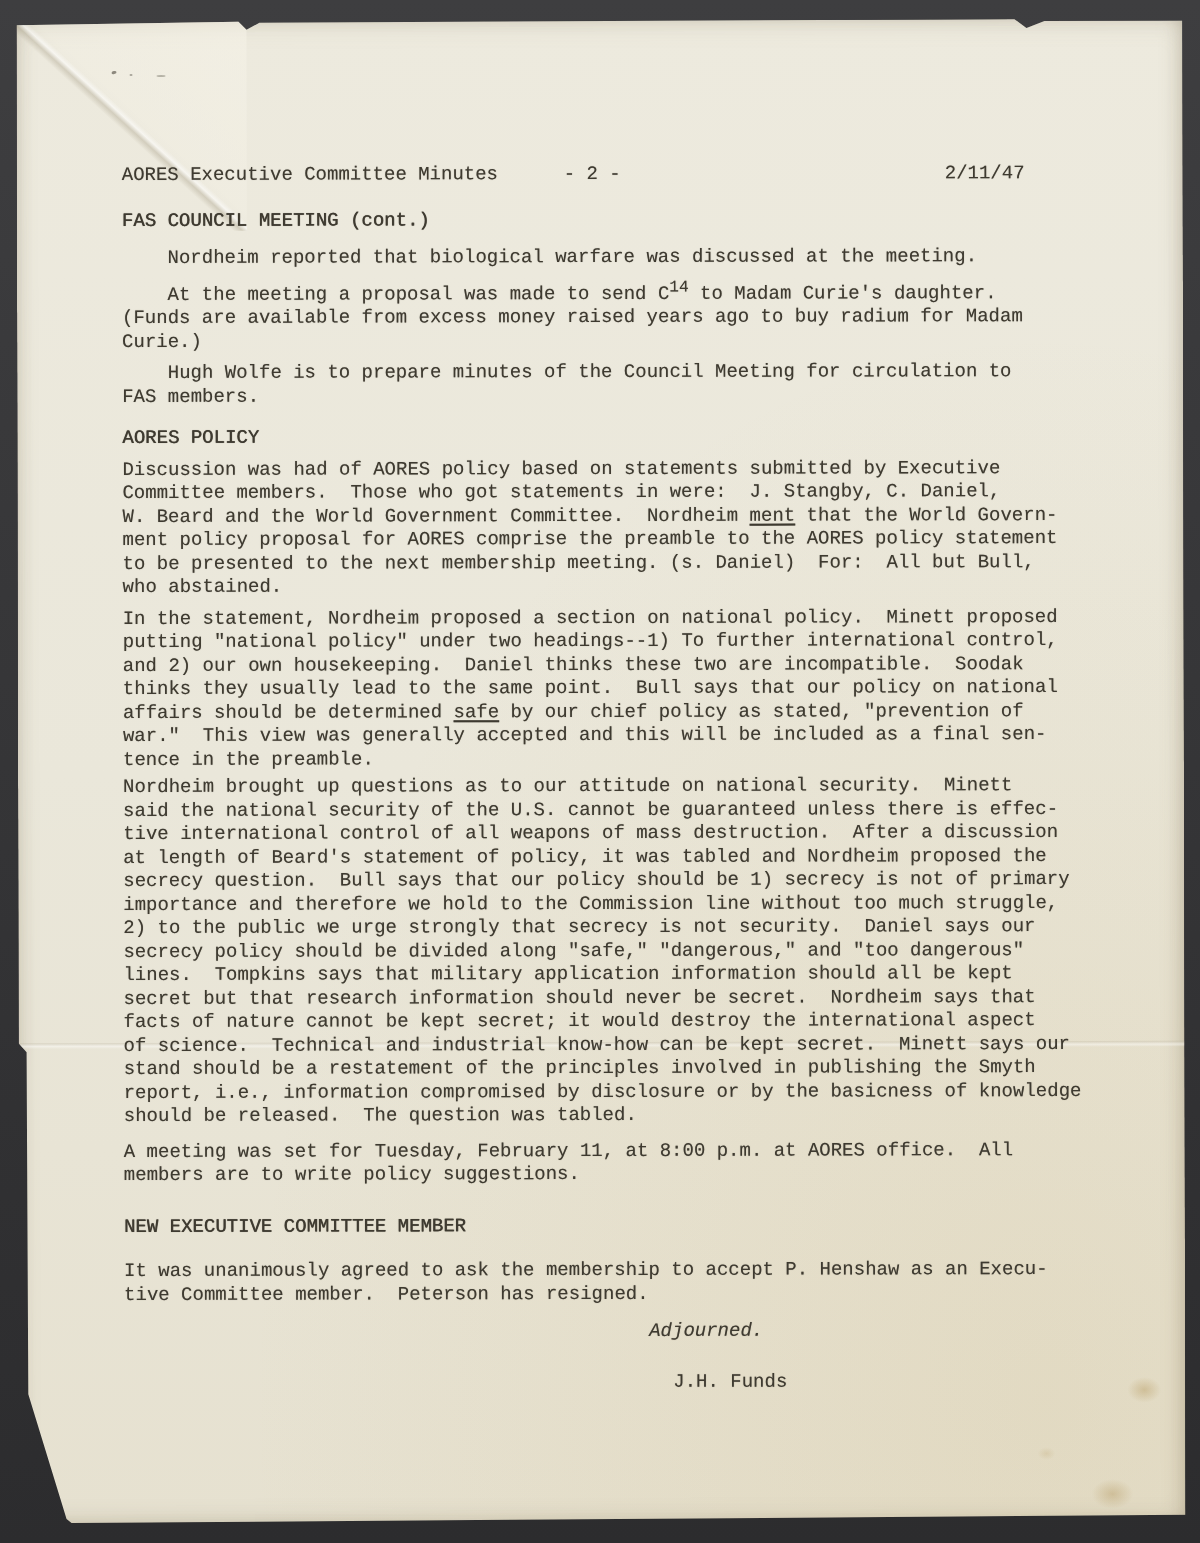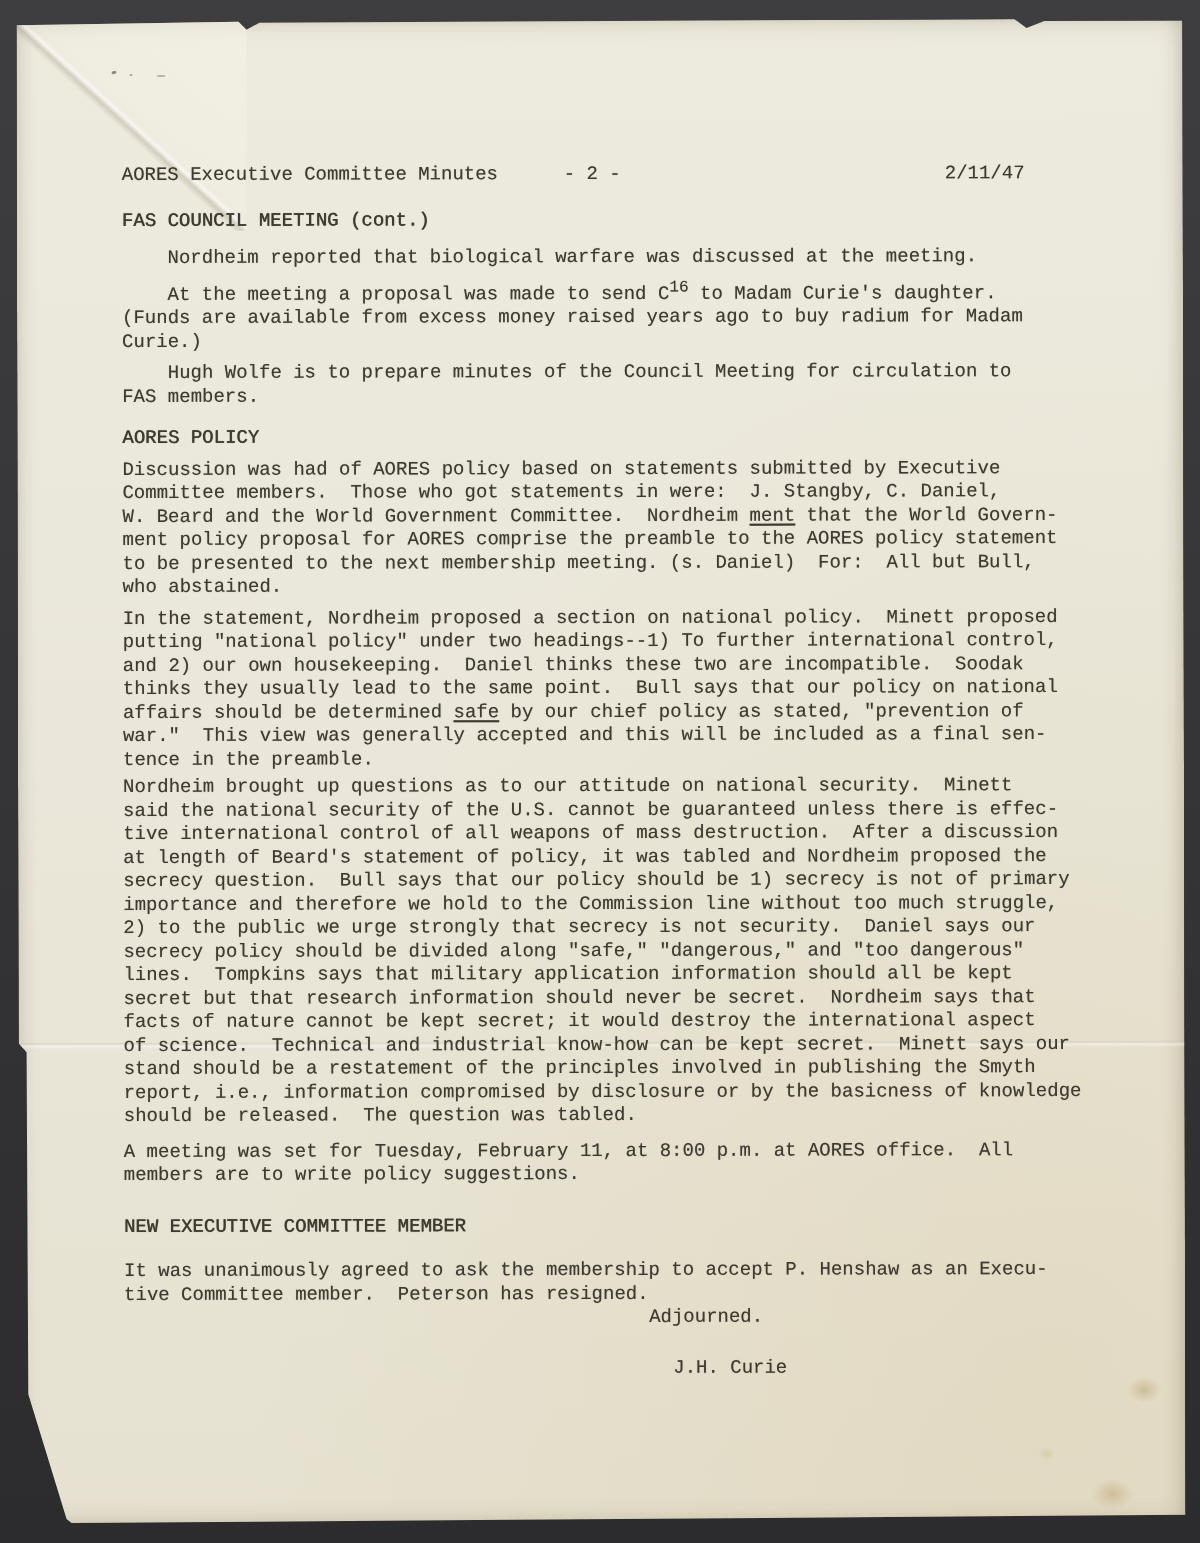--- a/index.html
+++ b/index.html
@@ -99,21 +99,21 @@
   .para-biological  { margin-top: 14px; }
   .para-c14         { margin-top: 13px; }
   .para-minutes     { margin-top: 8px; }
   .heading-policy   { margin-top: 18px; }
   .para-discussion  { margin-top: 8px; }
   .para-statement   { margin-top: 8px; }
   .para-security    { margin-top: 4px; }
   .para-meeting     { margin-top: 12px; }
   .heading-member   { margin-top: 28px; }
   .para-member      { margin-top: 21px; }
-  .closing-adjourned { margin-left: 525px; white-space: pre; }
+  .closing-adjourned { margin-top: 14px; margin-left: 525px; white-space: pre; font-style: italic; }
   .closing-signature { margin-top: 27px; margin-left: 549px; white-space: pre; }
   .content u {
     text-decoration: underline;
     text-underline-offset: 3px;
     text-decoration-thickness: 1.5px;
   }
   .content sup {
     font-size: 0.85em;
     vertical-align: 0.45em;
     line-height: 0;
@@ -139,21 +139,21 @@
       <div class="doc-header">
         <span class="h-title">AORES Executive Committee Minutes</span>
         <span class="h-page">- 2 -</span>
         <span class="h-date">2/11/47</span>
       </div>
 
       <div class="heading heading-fas">FAS COUNCIL MEETING (cont.)</div>
 
       <div class="para para-biological">    Nordheim reported that biological warfare was discussed at the meeting.</div>
 
-      <div class="para para-c14">    At the meeting a proposal was made to send C<sup>16</sup> to Madam Curie's daughter.
+      <div class="para para-c14">    At the meeting a proposal was made to send C<sup>14</sup> to Madam Curie's daughter.
 (Funds are available from excess money raised years ago to buy radium for Madam
 Curie.)</div>
 
       <div class="para para-minutes">    Hugh Wolfe is to prepare minutes of the Council Meeting for circulation to
 FAS members.</div>
 
       <div class="heading heading-policy">AORES POLICY</div>
 
       <div class="para para-discussion">Discussion was had of AORES policy based on statements submitted by Executive
 Committee members.  Those who got statements in were:  J. Stangby, C. Daniel,
@@ -189,17 +189,17 @@
       <div class="para para-meeting">A meeting was set for Tuesday, February 11, at 8:00 p.m. at AORES office.  All
 members are to write policy suggestions.</div>
 
       <div class="heading heading-member">NEW EXECUTIVE COMMITTEE MEMBER</div>
 
       <div class="para para-member">It was unanimously agreed to ask the membership to accept P. Henshaw as an Execu-
 tive Committee member.  Peterson has resigned.</div>
 
       <div class="closing-adjourned">Adjourned.</div>
 
-      <div class="closing-signature">J.H. Curie</div>
+      <div class="closing-signature">J.H. Funds</div>
 
     </div>
   </div>
 </div>
 
 </body></html>

